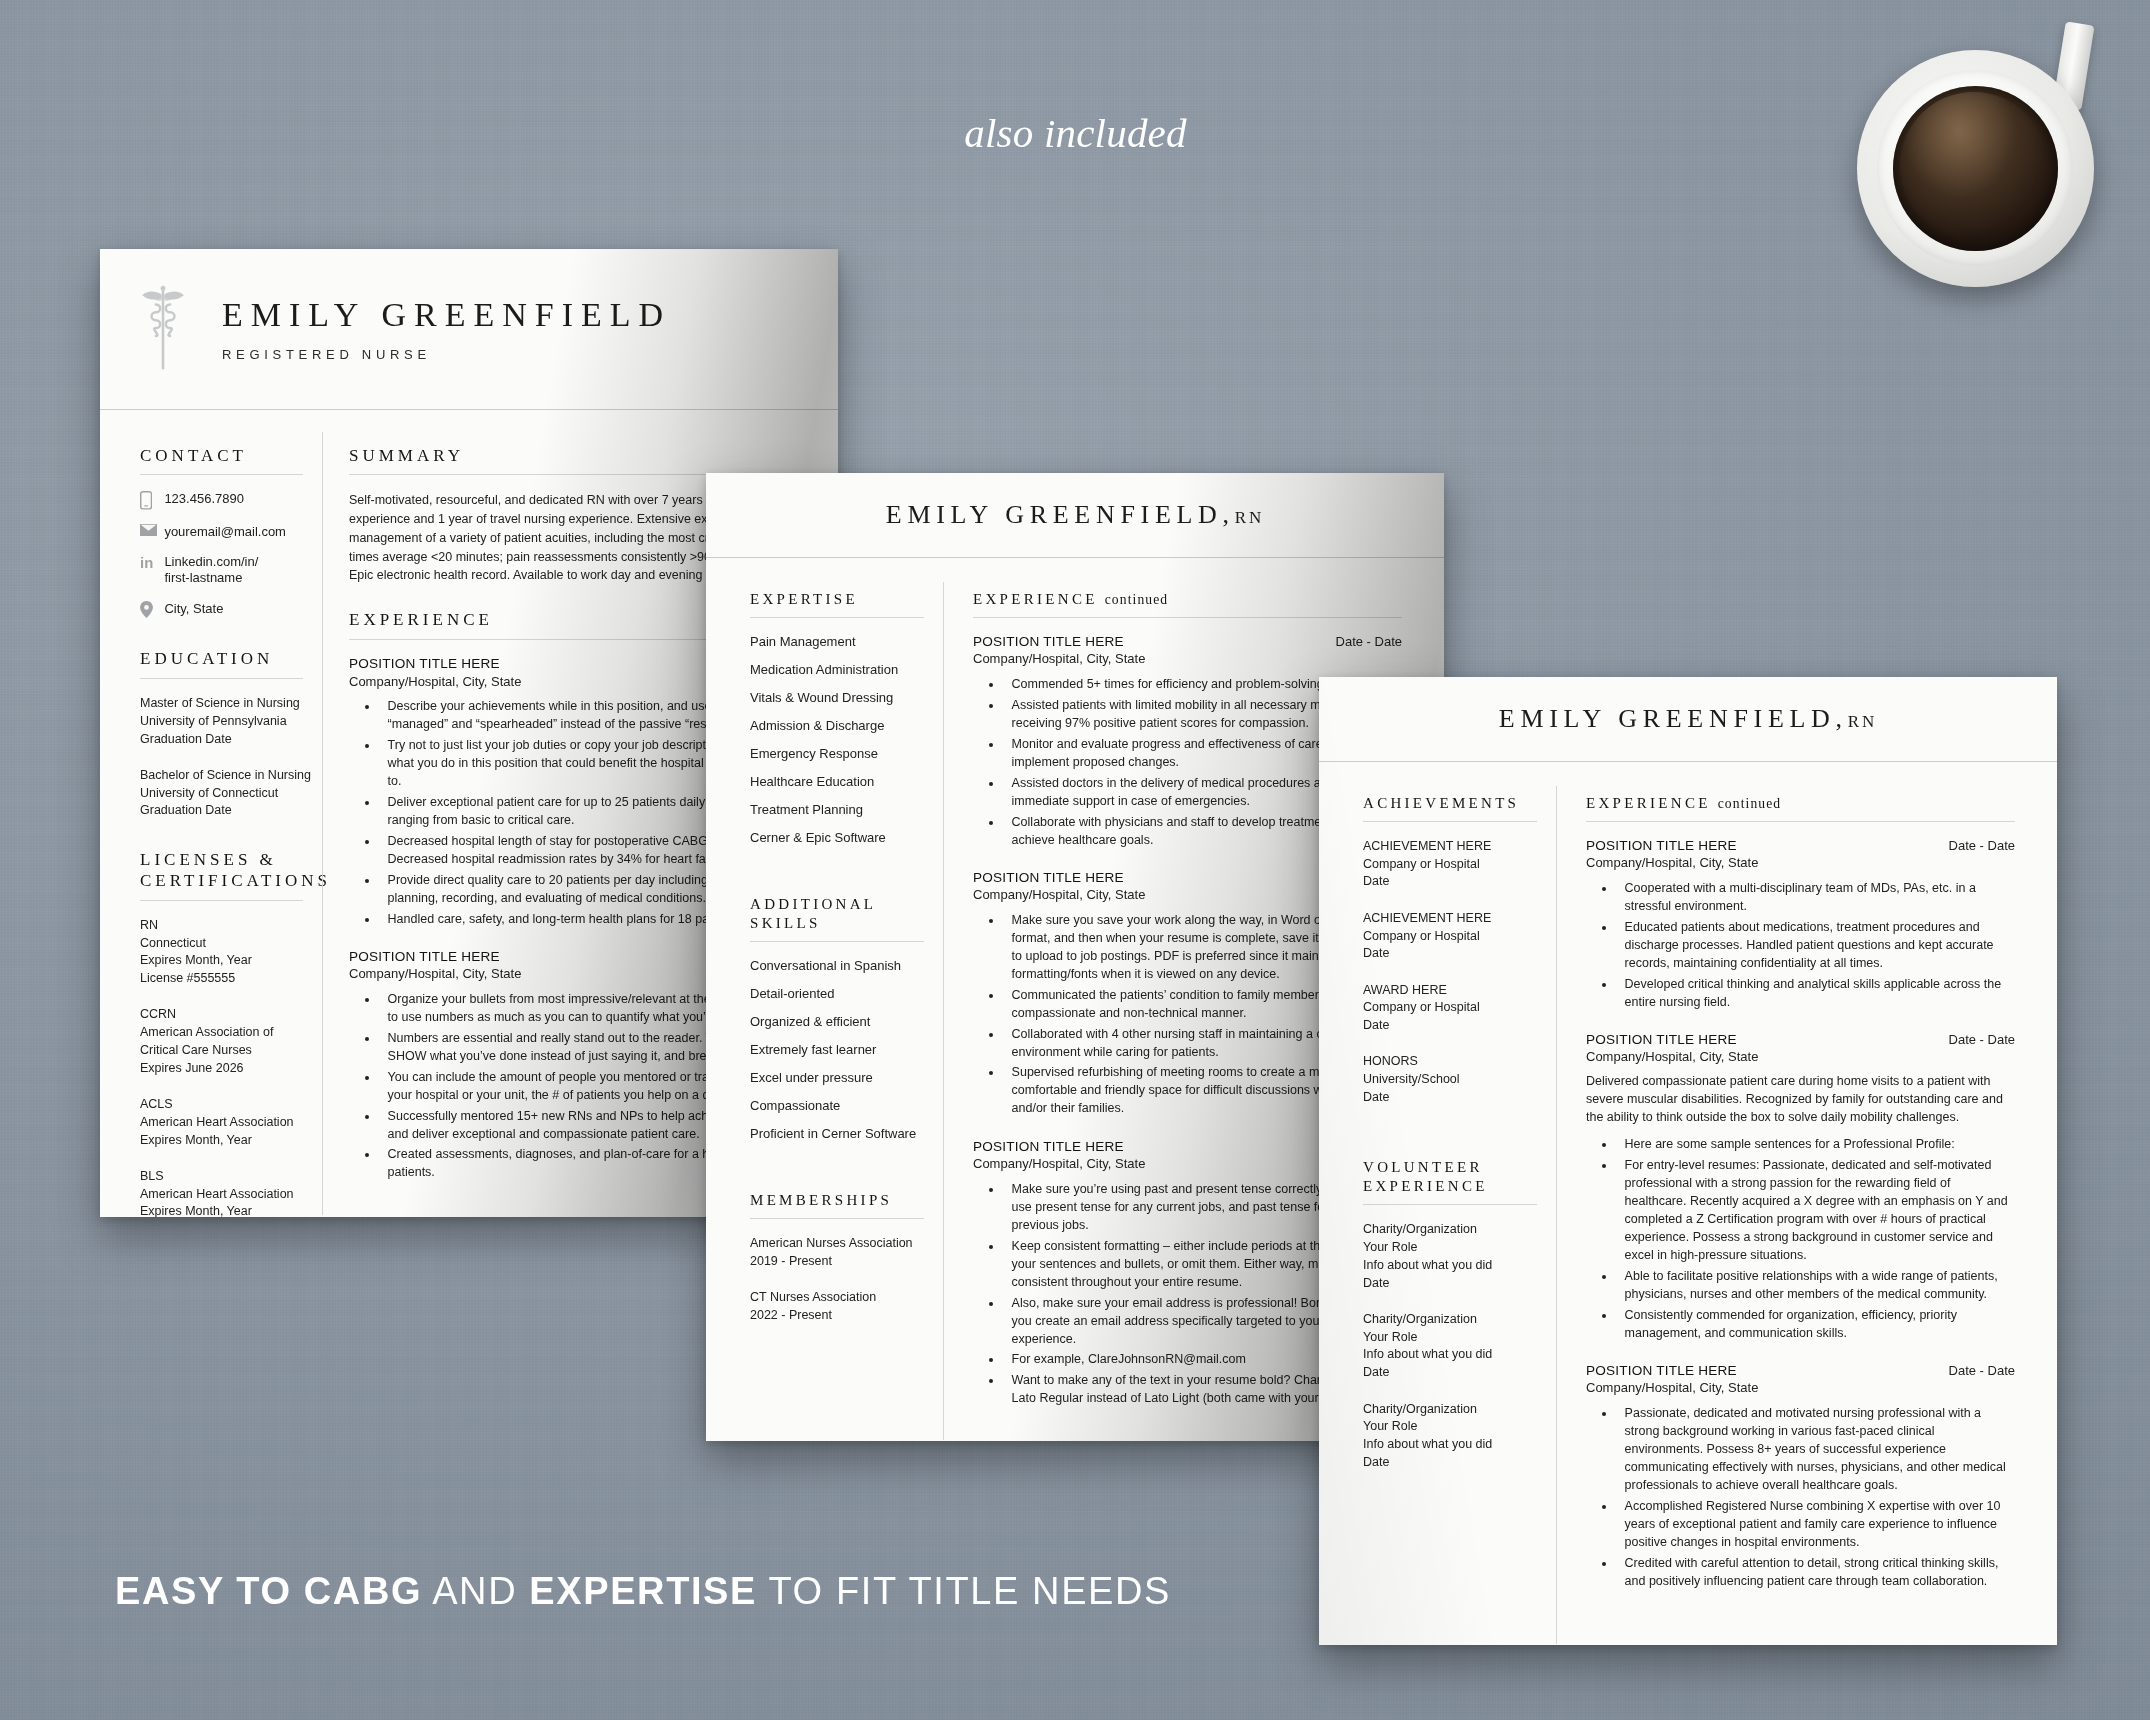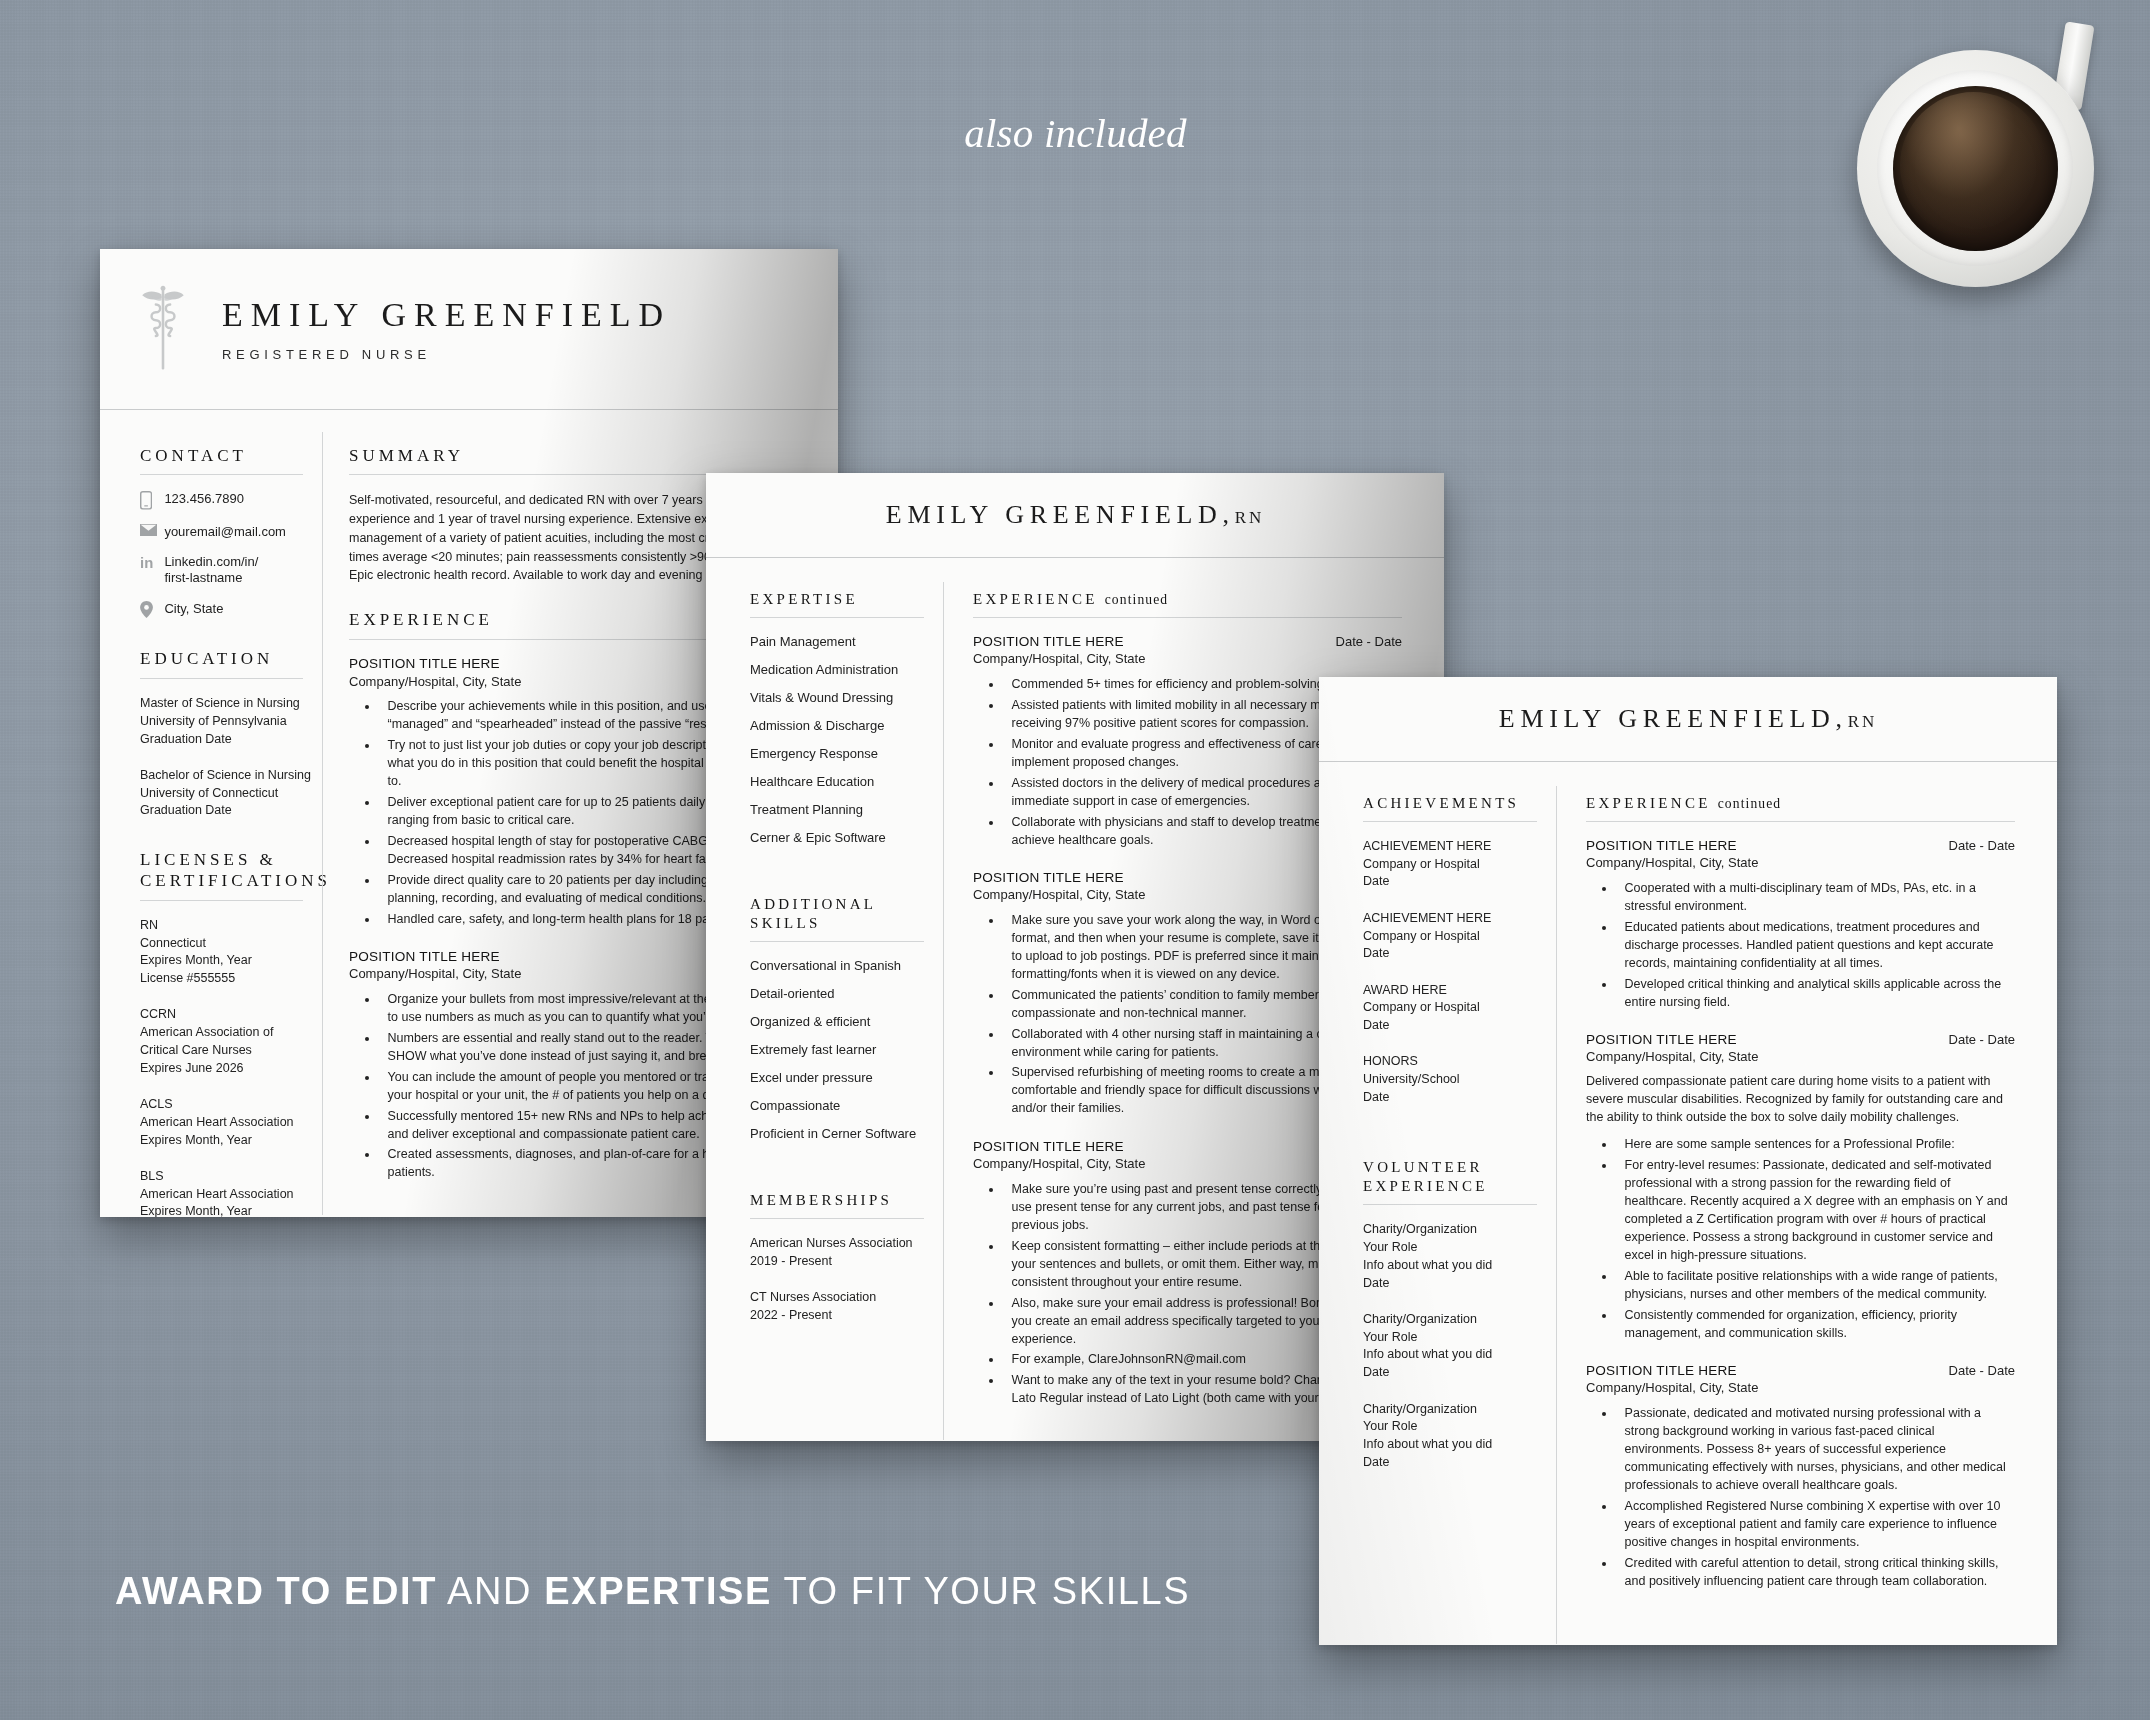--- a/index.html
+++ b/index.html
@@ -586,15 +586,15 @@
           <li>Passionate, dedicated and motivated nursing professional with a strong background working in various fast-paced clinical environments. Possess 8+ years of successful experience communicating effectively with nurses, physicians, and other medical professionals to achieve overall healthcare goals.</li>
           <li>Accomplished Registered Nurse combining X expertise with over 10 years of exceptional patient and family care experience to influence positive changes in hospital environments.</li>
           <li>Credited with careful attention to detail, strong critical thinking skills, and positively influencing patient care through team collaboration.</li>
         </ul>
       </div>
     </div>
   </div>
 </div>
 
 <div class="tagline">
-  <b>AWARD TO EDIT</b><span class="lt"> AND </span><b>EXPERTISE</b><span class="lt"> TO FIT YOUR SKILLS</span>
+  <b>EASY TO CABG</b><span class="lt"> AND </span><b>EXPERTISE</b><span class="lt"> TO FIT TITLE NEEDS</span>
 </div>
 
 
 </body></html>

